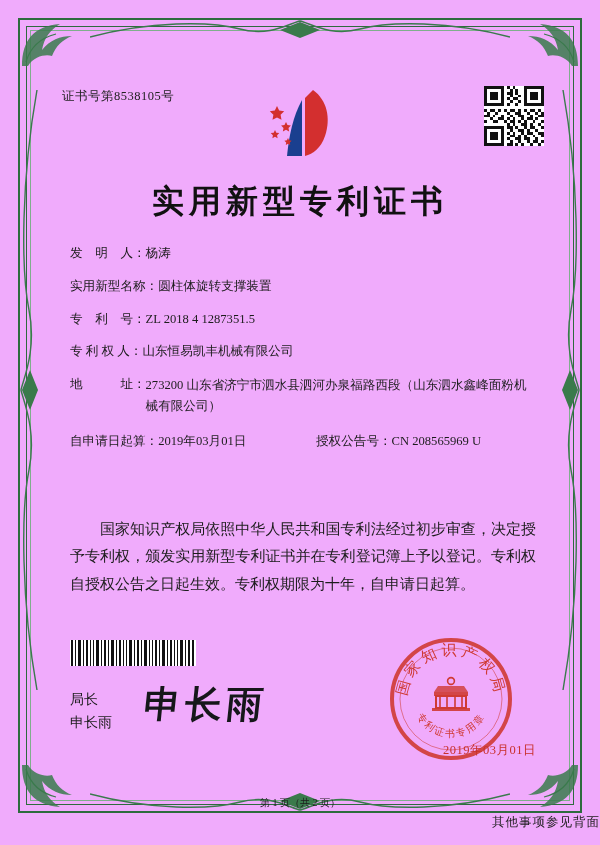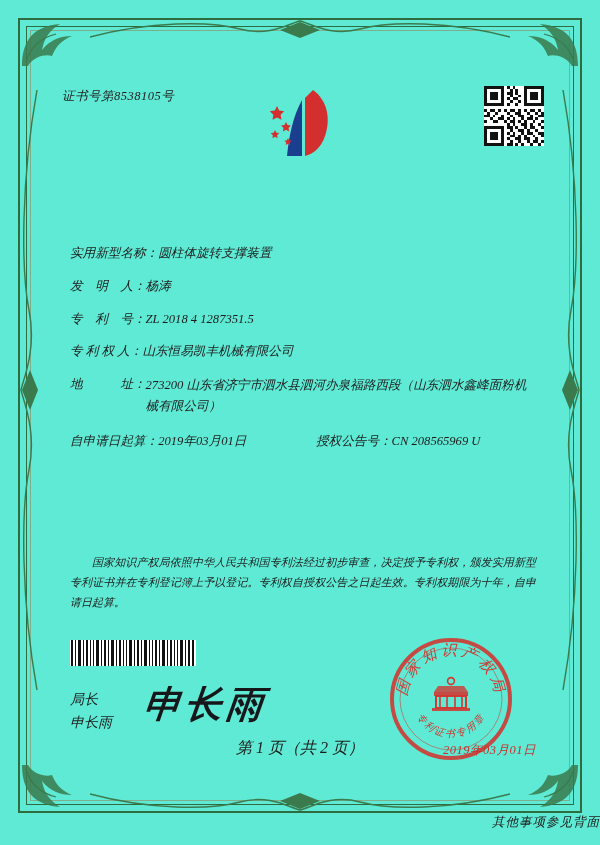--- a/index.html
+++ b/index.html
@@ -12,22 +12,21 @@
     height: 845px;
     font-family: "Liberation Serif", "DejaVu Serif", serif;
     color: #1a1a1a;
     position: relative;
     overflow: hidden;
   }
 
   .page {
     position: absolute;
     inset: 0;
-    background: #5eead4;
-    font-style: italic;
+    background: #f0abfc;
   }
 
   
   .border-outer {
     position: absolute;
     left: 18px;
     top: 18px;
     right: 18px;
     bottom: 32px;
     border: 2px solid #2e6b3e;
@@ -142,25 +141,24 @@
   .addr-value {
     line-height: 1.7;
   }
 
   
   .paras {
     position: absolute;
     left: 70px;
     right: 64px;
     top: 516px;
-    font-size: 11px;
+    font-size: 15px;
     line-height: 1.82;
     text-align: justify;
     color: #1c1c1c;
-    margin-top: 36px;
   }
   .paras p {
     margin: 0 0 8px 0;
     text-indent: 2em;
   }
 
   
   .barcode {
     position: absolute;
     left: 70px;
@@ -205,23 +203,23 @@
     font-size: 12.5px;
     color: #c8302b;
     letter-spacing: 0.5px;
   }
 
   
   .page-num {
     position: absolute;
     left: 0;
     right: 0;
-    top: 738px;
+    top: 796px;
     text-align: center;
-    font-size: 16px;
+    font-size: 10px;
     color: #1c1c1c;
   }
   .footnote {
     position: absolute;
     left: 0;
     right: 0;
     bottom: 14px;
     text-align: right;
     font-size: 12.5px;
     color: #1c1c1c;
@@ -388,31 +386,32 @@
         <rect x="17" y="19" width="2" height="1"></rect>
       <rect x="20" y="19" width="1" height="1"></rect>
       <rect x="8" y="20" width="2" height="1"></rect>
         <rect x="11" y="20" width="1" height="1"></rect>
       <rect x="13" y="20" width="1" height="1"></rect>
         <rect x="16" y="20" width="1" height="1"></rect>
       <rect x="19" y="20" width="1" height="1"></rect>
     </g>
   </svg>
 
+  <div class="title">实用新型专利证书</div>
 
   <div class="fields">
+
+    <div class="field-row">
+      <span class="field-label">发　明　人：</span>
+      <span class="field-value">杨涛</span>
+    </div>
 
     <div class="field-row">
       <span class="field-label">实用新型名称：</span>
       <span class="field-value">圆柱体旋转支撑装置</span>
-    </div>
-
-    <div class="field-row">
-      <span class="field-label">发　明　人：</span>
-      <span class="field-value">杨涛</span>
     </div>
 
     <div class="field-row">
       <span class="field-label">专　利　号：</span>
       <span class="field-value">ZL 2018 4 1287351.5</span>
     </div>
 
 
     <div class="field-row">
       <span class="field-label">专 利 权 人：</span>

